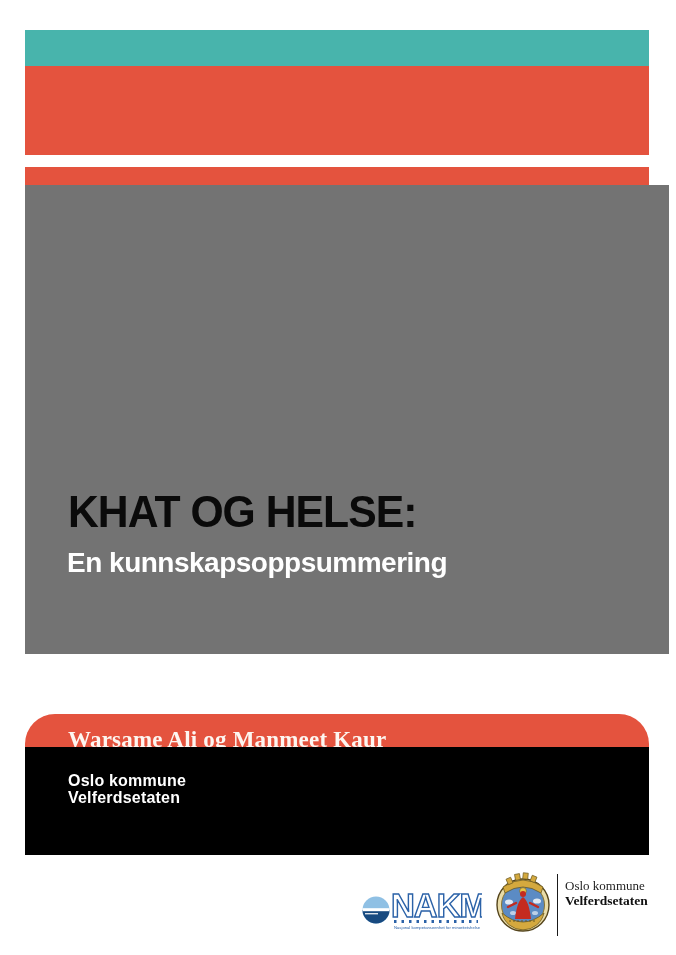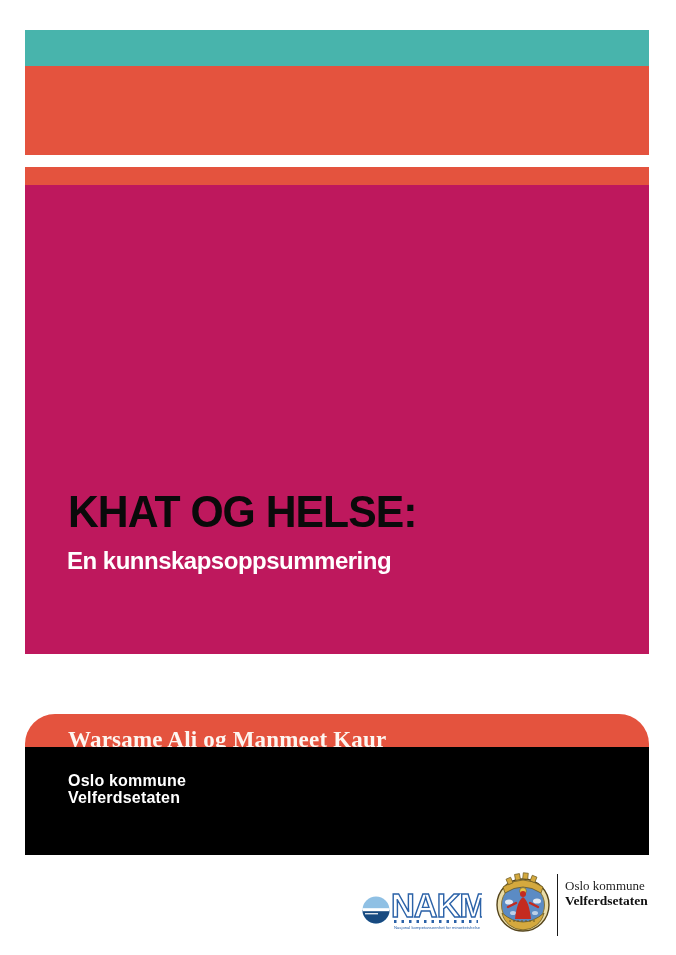--- a/index.html
+++ b/index.html
@@ -7,32 +7,32 @@
     position:relative;width:676px;height:955px;margin:0 auto;
     background:#ffffff;overflow:hidden;
     font-family:"Liberation Sans",sans-serif;
   }
   .abs{position:absolute;}
   
   .band{left:25px;width:624px;}
   .band-teal-top{top:30px;height:36px;background:#48B4AC;}
   .block-red-top{top:66px;height:89px;background:#E4533E;}
   .band-red-thin{top:167px;height:18px;background:#E4533E;}
-  .block-teal-main{top:185px;height:469px;background:#be185d;}
+  .block-teal-main{top:185px;height:469px;background:#737373;padding-left:20px;}
 
   .cover-title{
     position:absolute;left:43px;top:305px;
     font-family:"Liberation Sans",sans-serif;
     font-weight:bold;font-size:44px;line-height:1;
     letter-spacing:-1px;color:#0a0a0a;white-space:nowrap;
     transform:scaleX(0.97);transform-origin:left top;
   }
   .cover-subtitle{
     position:absolute;left:42px;top:364px;
-    font-weight:bold;font-size:24px;line-height:1;
+    font-weight:bold;font-size:28px;line-height:1;
     letter-spacing:-0.5px;color:#ffffff;white-space:nowrap;
   }
 
   .bar-authors{top:714px;height:87px;background:#E4533E;border-radius:30px;}
   .authors-text{
     position:absolute;left:43px;top:13px;
     font-family:"Liberation Serif",serif;font-weight:bold;
     font-size:23px;color:#fdf6f1;white-space:nowrap;letter-spacing:0.2px;
   }
 

